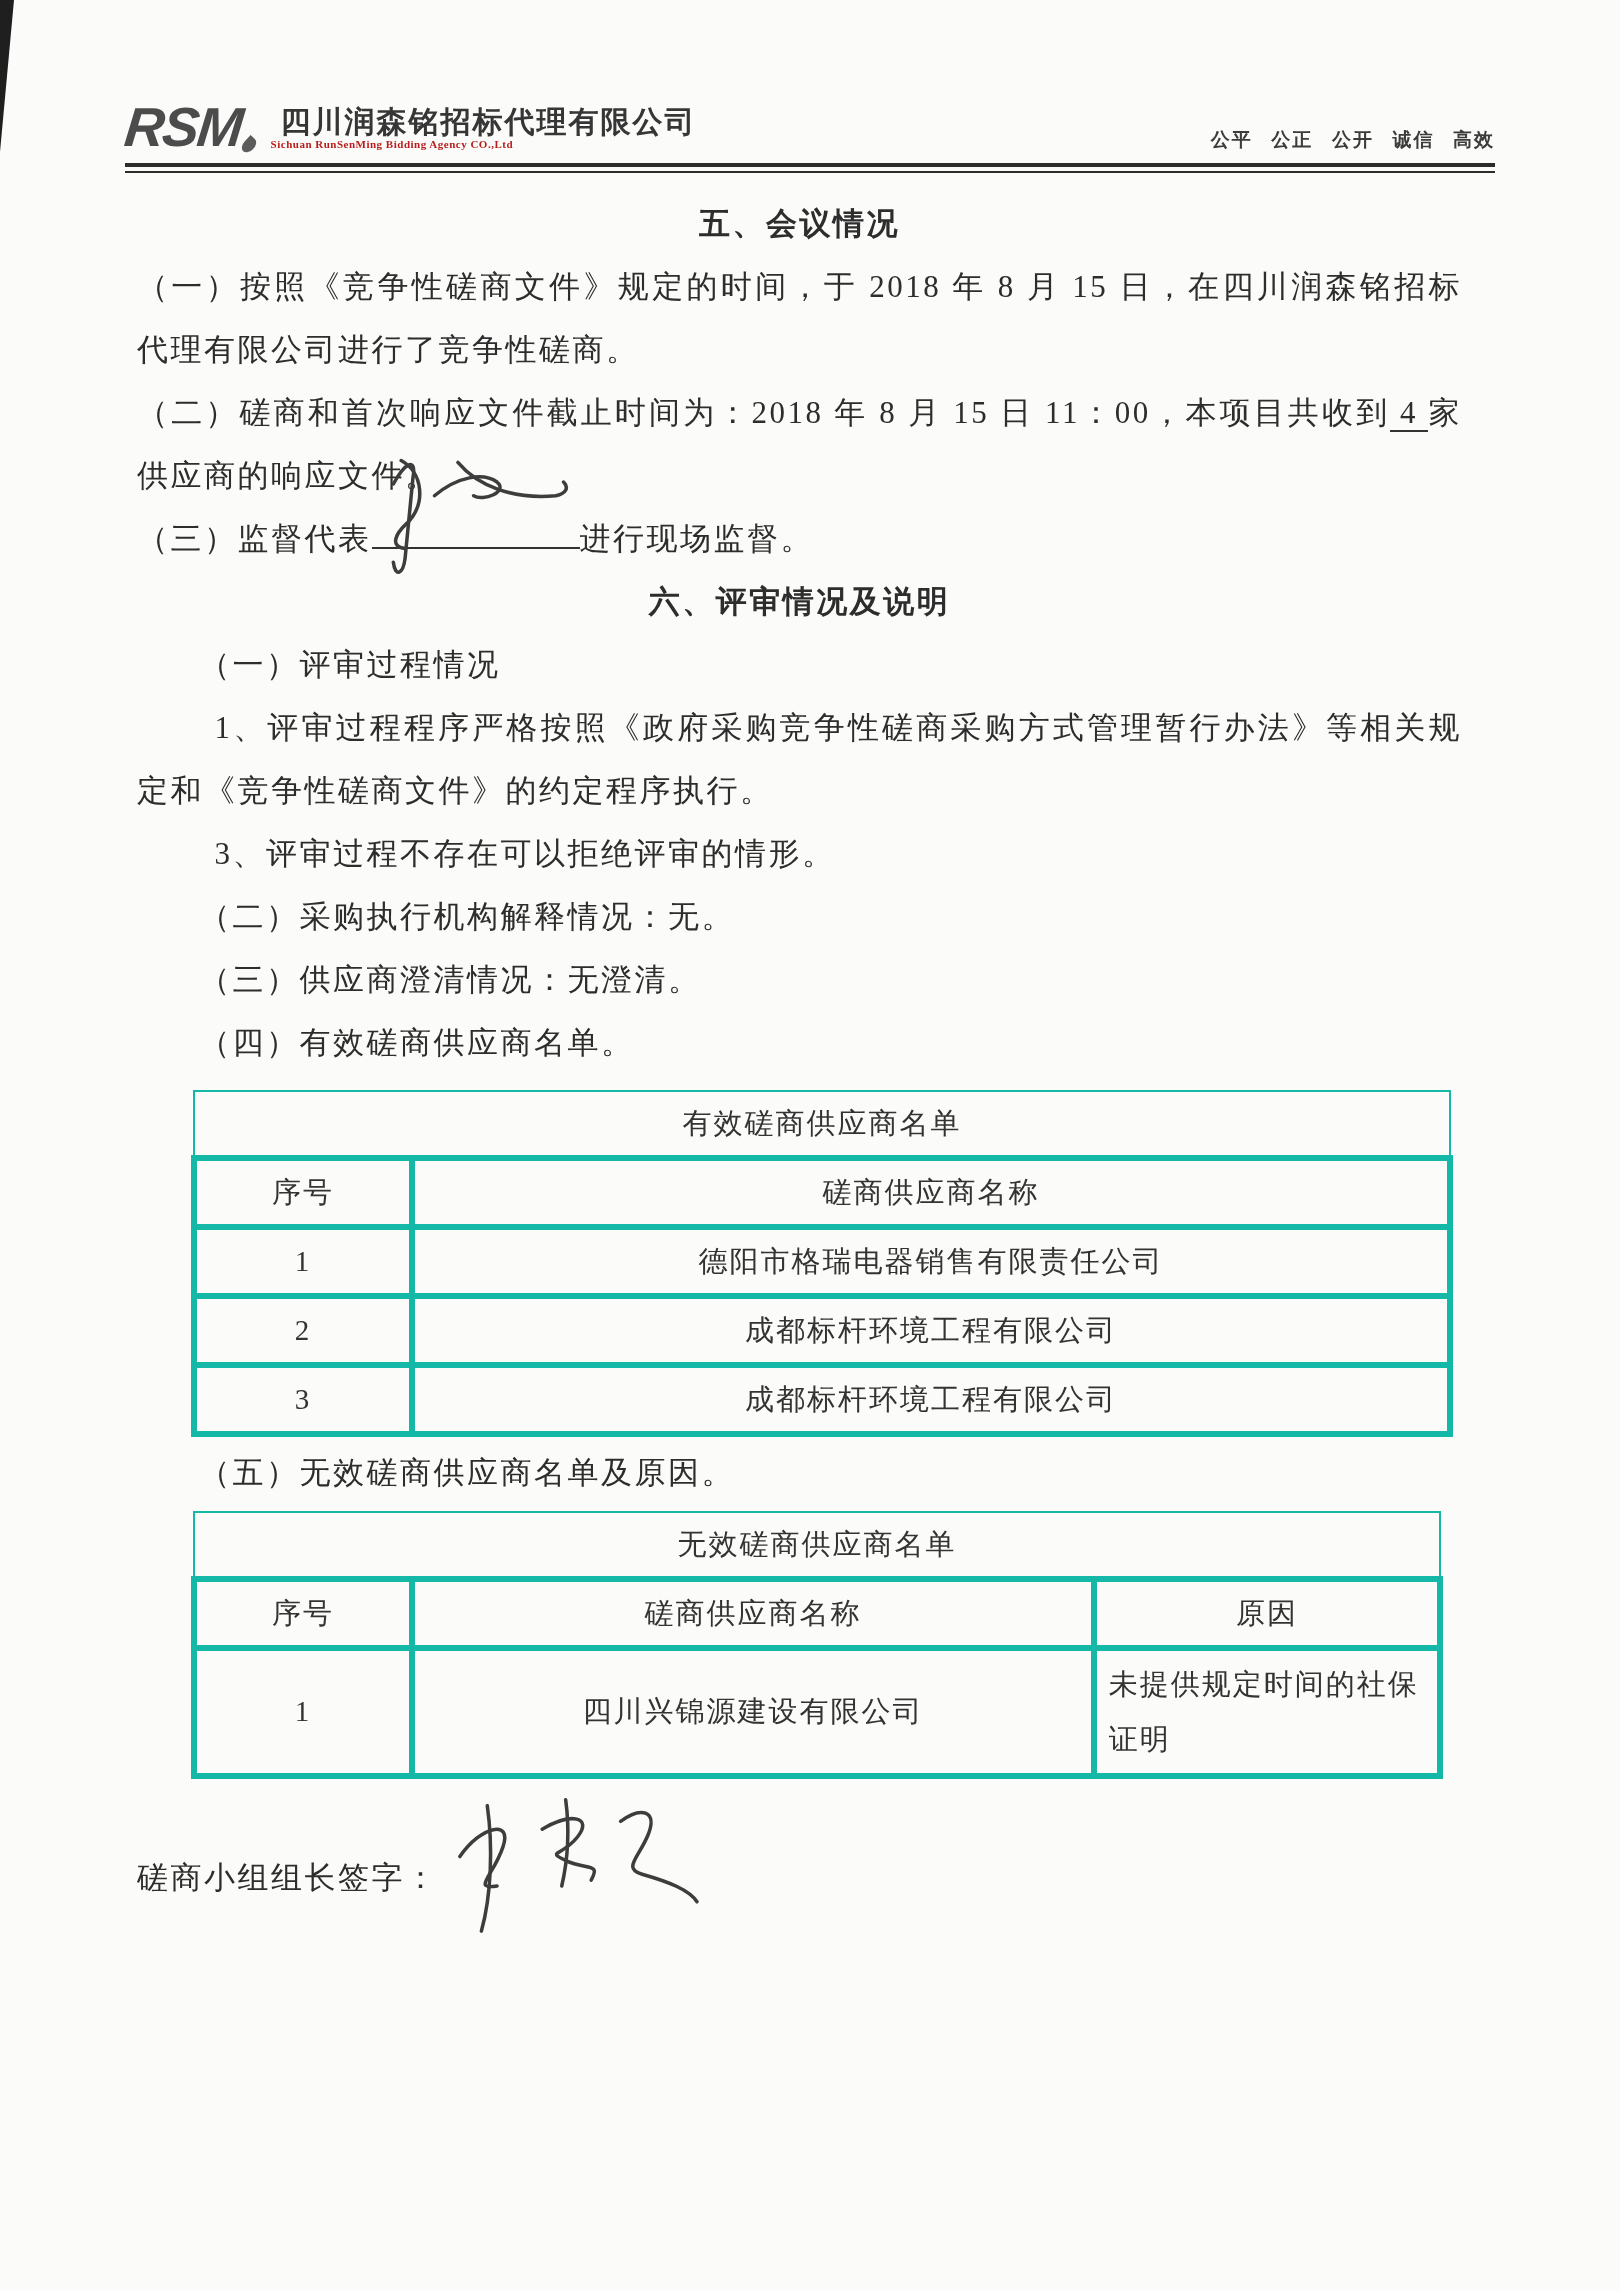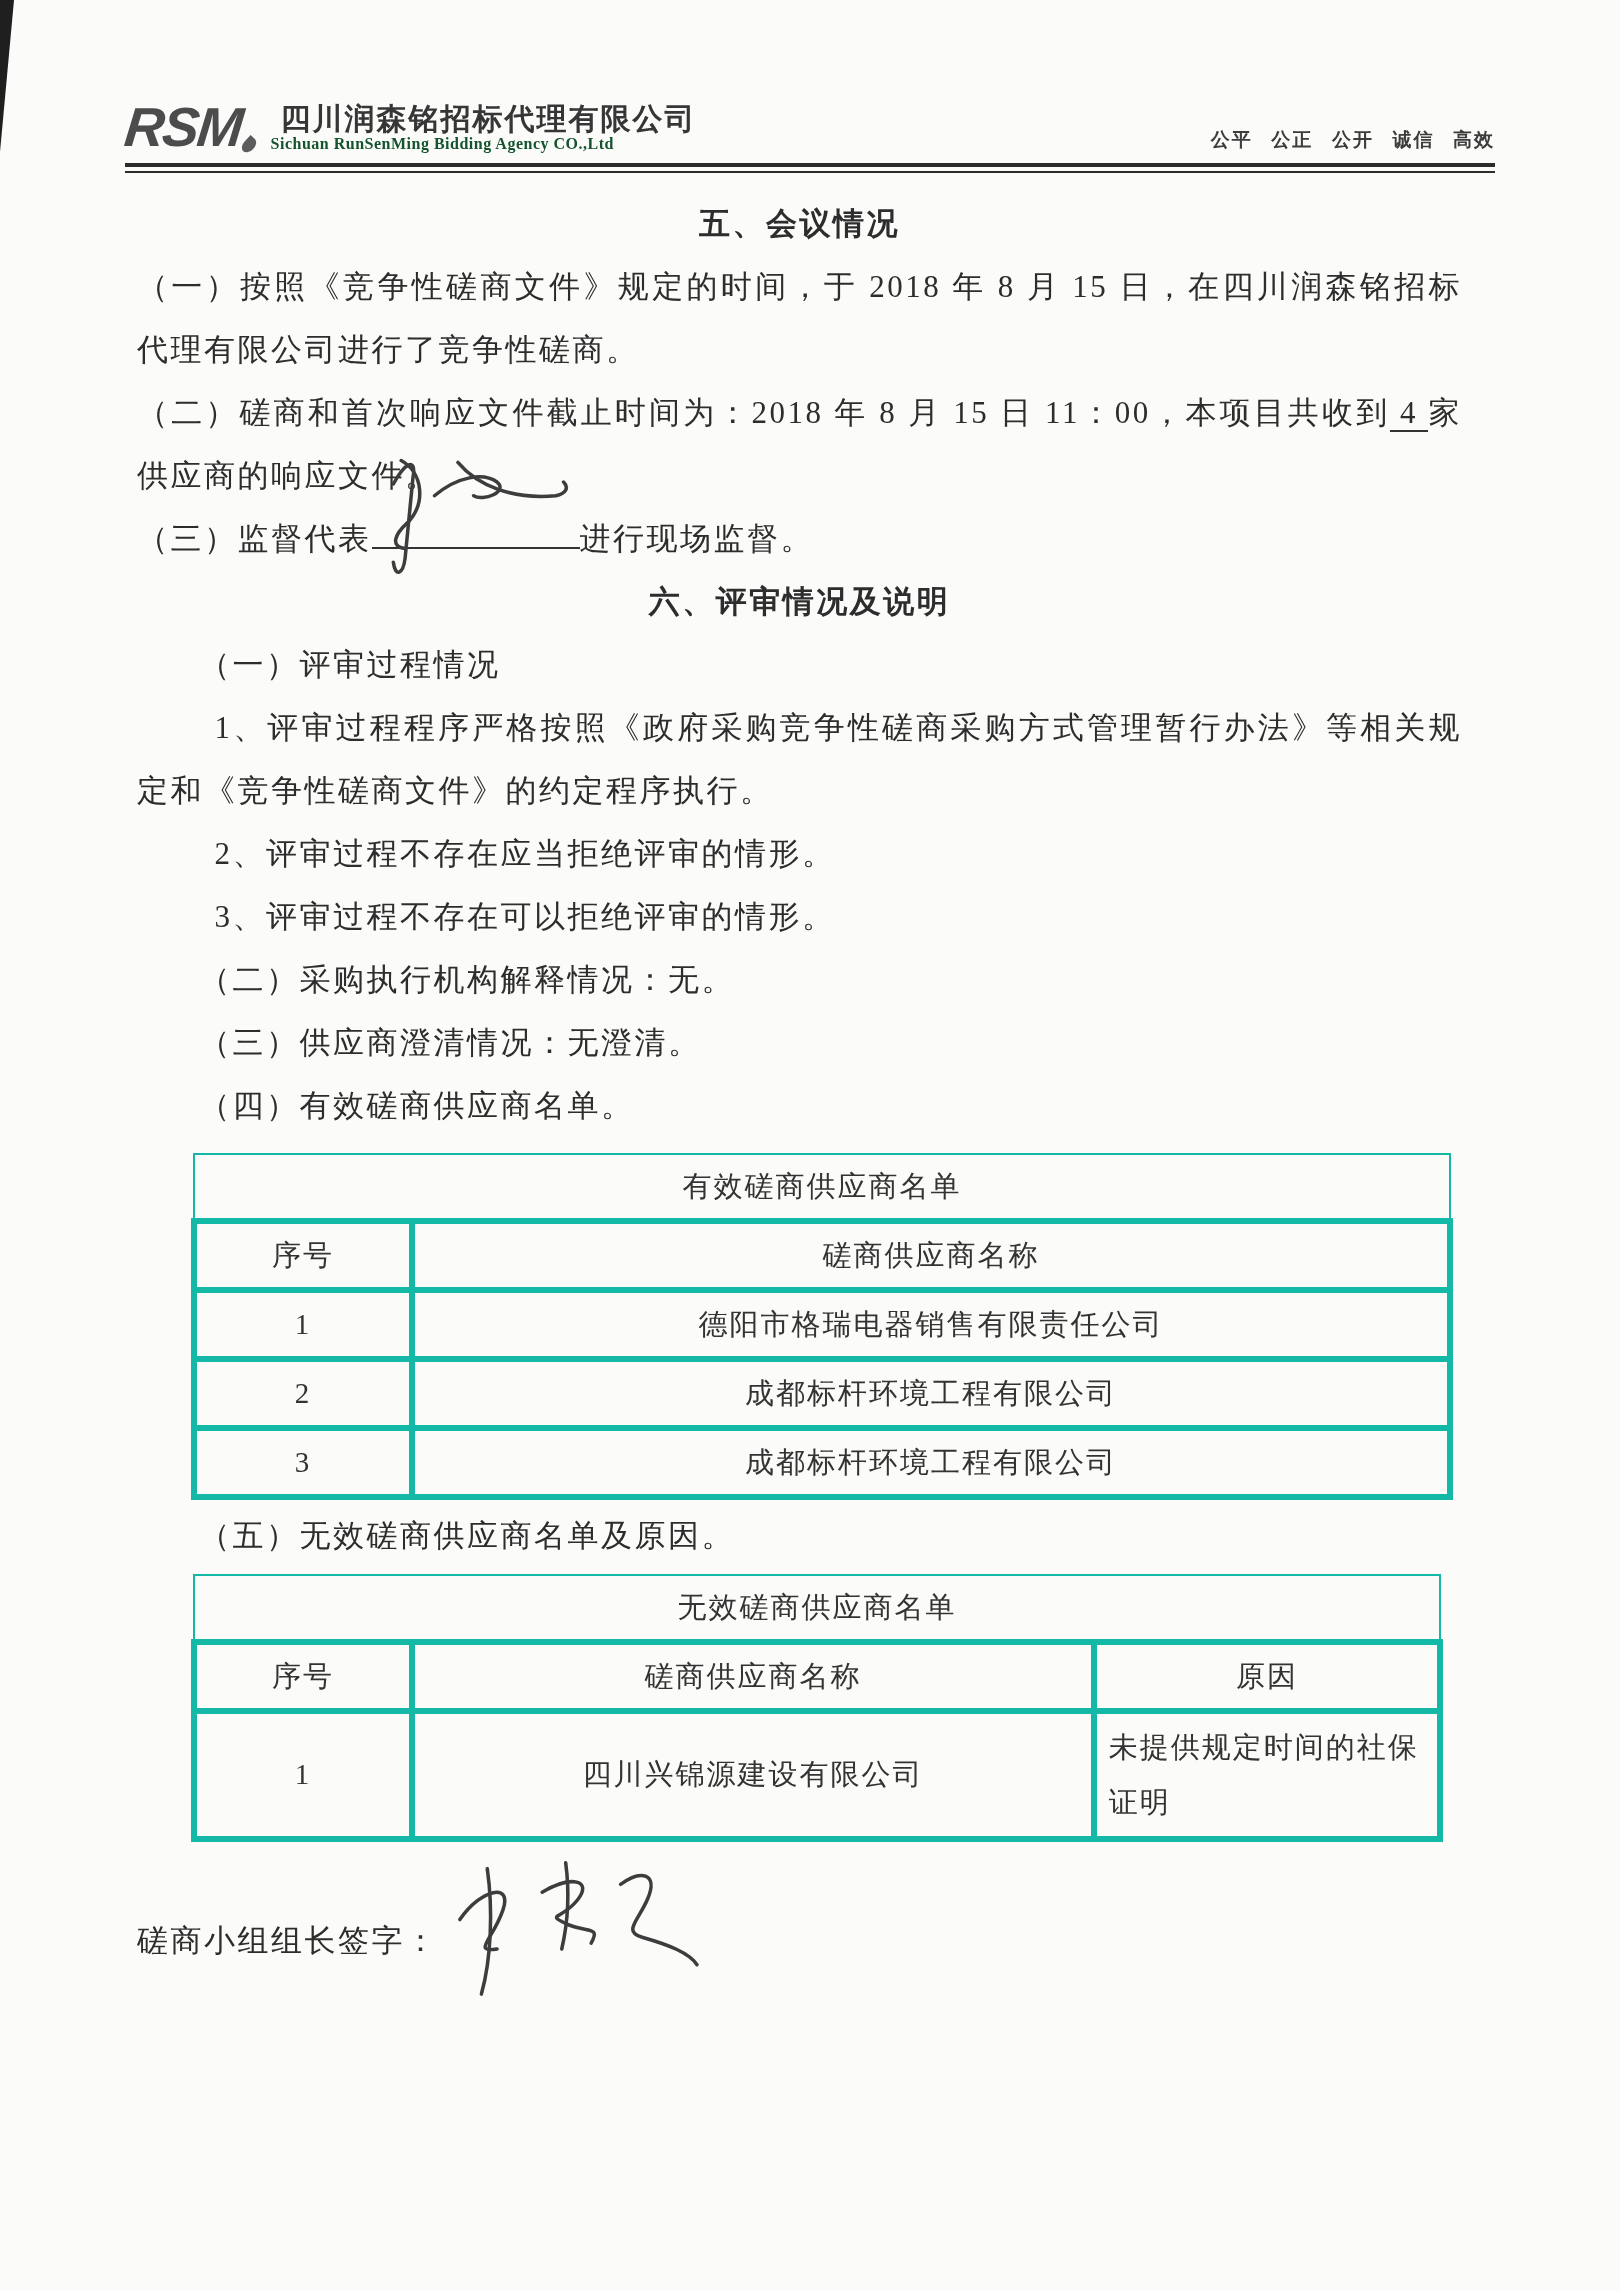--- a/index.html
+++ b/index.html
@@ -32,21 +32,21 @@
     position:absolute; right:-2px; bottom:2px;
     width:11.8px; height:15.7px; background:#5c5c5c;
     border-radius:0 60% 60% 60%; transform:rotate(40deg);
   }
   .names { display:flex; flex-direction:column; line-height:1.12; }
   .name-zh {
     font-family:"Liberation Sans", sans-serif;
     font-weight:bold; font-size:30px; color:#363636; letter-spacing:2px;margin-left:10px;
   }
   .name-en {
-    font-weight:bold; font-size:16px; color:#14532d; letter-spacing:0.5px; margin-top:0;
+    font-weight:bold; font-size:11px; color:#b91c1c; letter-spacing:0.5px; margin-top:0;
   }
   .slogan {
     font-size:19px; color:#3c3c3c; font-weight:bold;
     word-spacing:11.8px; letter-spacing:2px; padding-bottom:2px;
   }
   .rule-thick { border-top:4.9px solid #2c2c2c; }
   .rule-thin  { border-top:2px solid #2c2c2c; margin-top:3.9px; }
 
   
   .content {
@@ -128,21 +128,20 @@
         <path class="scribble" d="M30 52 C42 30, 54 24, 50 46 L42 128 C40 144, 32 148, 30 132"></path>
         <path class="scribble" d="M72 64 C96 44, 122 40, 136 50 C148 60, 122 70, 112 64"></path>
         <path class="scribble" d="M96 30 C116 54, 152 68, 196 64 C206 62, 210 56, 204 50"></path>
       </svg></span><span>进行现场监督。</span></div>
 
 
     <div class="sec-title">六、评审情况及说明</div>
 
     <div class="para ind2">（一）评审过程情况</div>
     <div class="para ind25">1、评审过程程序严格按照《政府采购竞争性磋商采购方式管理暂行办法》等相关规定和《竞争性磋商文件》的约定程序执行。</div>
-    <div class="para ind25">2、评审过程不存在应当拒绝评审的情形。</div>
     <div class="para ind25">3、评审过程不存在可以拒绝评审的情形。</div>
     <div class="para ind2">（二）采购执行机构解释情况：无。</div>
     <div class="para ind2">（三）供应商澄清情况：无澄清。</div>
     <div class="para ind2">（四）有效磋商供应商名单。</div>
 
     <table class="tbl-valid">
       <colgroup>
           <col style="width:218px">
           <col>
         </colgroup>

